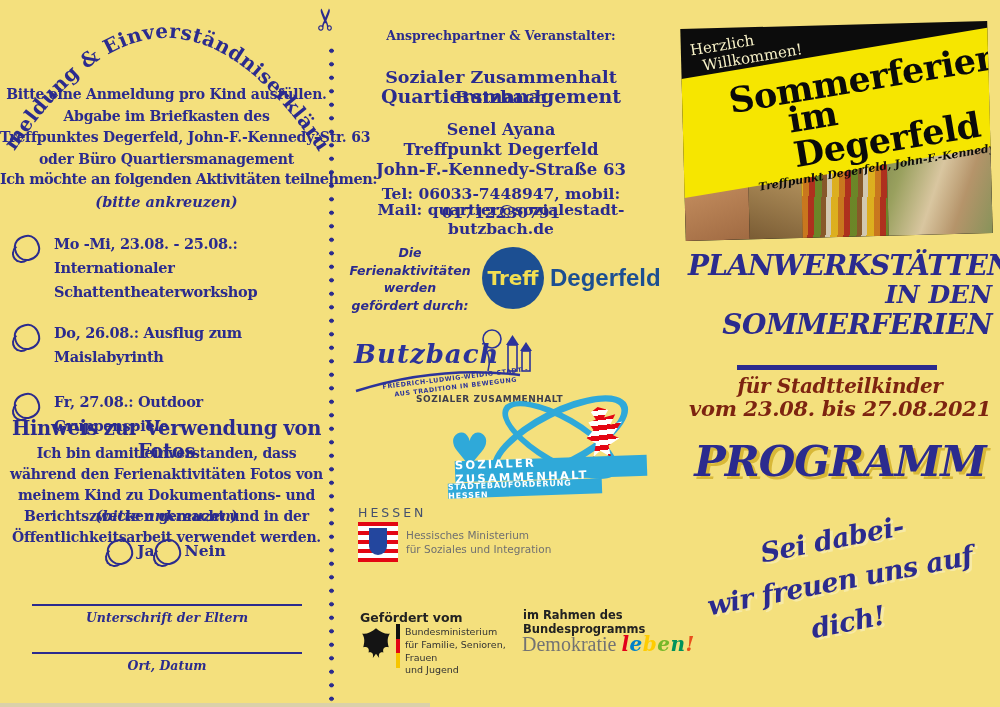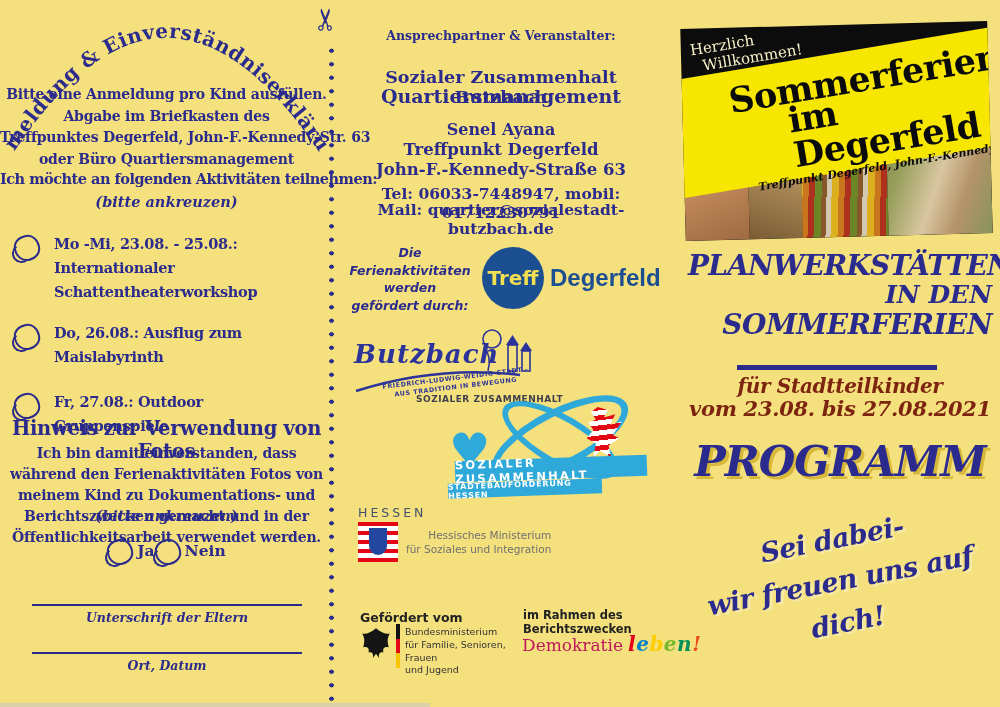--- a/index.html
+++ b/index.html
@@ -51,31 +51,31 @@
   .prog-logo{position:absolute;left:105px;top:407px;width:212px;height:100px;}
   .orbit{position:absolute;left:42px;top:2px;width:150px;height:58px;border:7px solid var(--cyan);border-radius:50%;}
   .o1{transform:rotate(-27deg);} .o2{transform:rotate(30deg);width:130px;height:50px;left:52px;top:8px;border-width:6px;}
   .heart{position:absolute;left:6px;top:16px;font-size:46px;color:var(--cyan);font-family:"DejaVu Sans",sans-serif;}
   .lion{position:absolute;left:142px;top:0;width:42px;height:52px;
     background:repeating-linear-gradient(173deg,#e30613 0 5px,#ffffff 5px 10px);
     clip-path:polygon(30% 0,55% 6%,45% 20%,72% 14%,60% 34%,88% 28%,66% 54%,82% 60%,56% 74%,62% 96%,36% 84%,20% 96%,26% 70%,4% 60%,20% 44%,8% 30%,26% 24%,14% 10%);}
   .pband{position:absolute;background:var(--cyan);color:#fff;display:flex;align-items:center;justify-content:center;font-family:"DejaVu Sans",sans-serif;font-weight:bold;}
   .pb1{left:12px;top:51px;width:192px;height:21px;transform:rotate(-2deg);font-size:11.5px;letter-spacing:2.2px;}
   .pb2{left:5px;top:74px;width:154px;height:15px;transform:rotate(-2deg);font-size:8px;letter-spacing:.8px;}
-  .ministry{position:absolute;left:20px;top:505px;width:280px;height:60px;font-family:"DejaVu Sans",sans-serif;text-align:right;}
+  .ministry{position:absolute;left:20px;top:505px;width:280px;height:60px;font-family:"DejaVu Sans",sans-serif;}
   .ministry .state{position:absolute;left:0;top:0;font-size:12.5px;color:#44506e;letter-spacing:3px;}
   .ministry .coat{position:absolute;left:0;top:17px;width:40px;height:40px;background:repeating-linear-gradient(180deg,#e30613 0 4.5px,#fff 4.5px 9px);}
   .ministry .shield{position:absolute;left:11px;top:6px;width:18px;height:27px;background:#23469e;border-radius:0 0 9px 9px;}
   .ministry .mtext{position:absolute;left:48px;top:23px;font-size:10.5px;color:#707070;line-height:1.35;}
   .fundlab{position:absolute;font-weight:bold;color:#222;font-family:"DejaVu Sans",sans-serif;}
   .bmfsfj{position:absolute;left:22px;top:624px;width:180px;height:46px;font-family:"DejaVu Sans",sans-serif;}
   .bmfsfj .bar{position:absolute;left:36px;top:0;width:3.5px;height:44px;background:linear-gradient(180deg,#111 0 33%,#e30613 33% 66%,#f7c500 66% 100%);}
   .bmfsfj .btext{position:absolute;left:45px;top:2px;font-size:9.5px;color:#333;line-height:1.35;}
   .demo{position:absolute;left:184px;top:632px;white-space:nowrap;}
-  .demo .word{font-size:17px;color:#be185d;}
+  .demo .word{font-size:20px;color:#737373;font-family:Liberation Serif, serif;}
   .demo .lletters{font-size:20px;font-weight:bold;font-style:italic;letter-spacing:.5px;}
 
   
   .photo-block{position:absolute;left:683px;top:25px;width:307px;height:212px;background:var(--black);overflow:hidden;transform:rotate(-1.5deg);}
   .photo{position:absolute;left:0;right:0;top:52px;bottom:0;display:flex;z-index:1;}
   .ph{height:100%;}
   .ph1{width:21%;background:linear-gradient(160deg,#3d3226 0%,#5a4632 35%,#c08a5c 62%,#a06a42 100%);}
   .ph2{width:17%;background:linear-gradient(200deg,#8a7348 0%,#c5a36a 40%,#7a5c34 100%);}
   .ph3{width:28%;background:linear-gradient(180deg,rgba(50,40,20,.55),rgba(80,60,30,.05) 45%),
        repeating-linear-gradient(93deg,#e4b51f 0 7px,#cf7a1e 7px 13px,#b3301e 13px 19px,#6d8a28 19px 26px,#8a5a2a 26px 31px,#d9d0b8 31px 36px);}
@@ -221,21 +221,21 @@
       <div class="coat">
         <div class="shield"></div>
       </div>
       <div class="mtext">
         <div>Hessisches Ministerium</div>
         <div>für Soziales und Integration</div>
       </div>
     </div>
 
     <div class="fundlab" style="left:22px;top:610px;font-size:12.5px;">Gefördert vom</div>
-    <div class="fundlab" style="left:185px;top:608px;font-size:11.5px;">im Rahmen des Berichtszwecken</div>
+    <div class="fundlab" style="left:185px;top:608px;font-size:11.5px;">im Rahmen des Bundesprogramms</div>
 
     <div class="bmfsfj">
       <svg class="abs" style="left:0;top:2px;" width="32" height="34" viewBox="0 0 30 32">
         <path d="M15 2 C11 6 5 8 2 7 C5 12 4 16 3 20 C7 19 9 21 8 25 C11 24 13 26 12 30 L15 26 L18 30 C17 26 19 24 22 25 C21 21 23 19 27 20 C26 16 25 12 28 7 C25 8 19 6 15 2 Z" fill="#141414"></path>
       </svg>
       <div class="bar"></div>
       <div class="btext">
         <div>Bundesministerium</div>
         <div>für Familie, Senioren, Frauen</div>
         <div>und Jugend</div>

